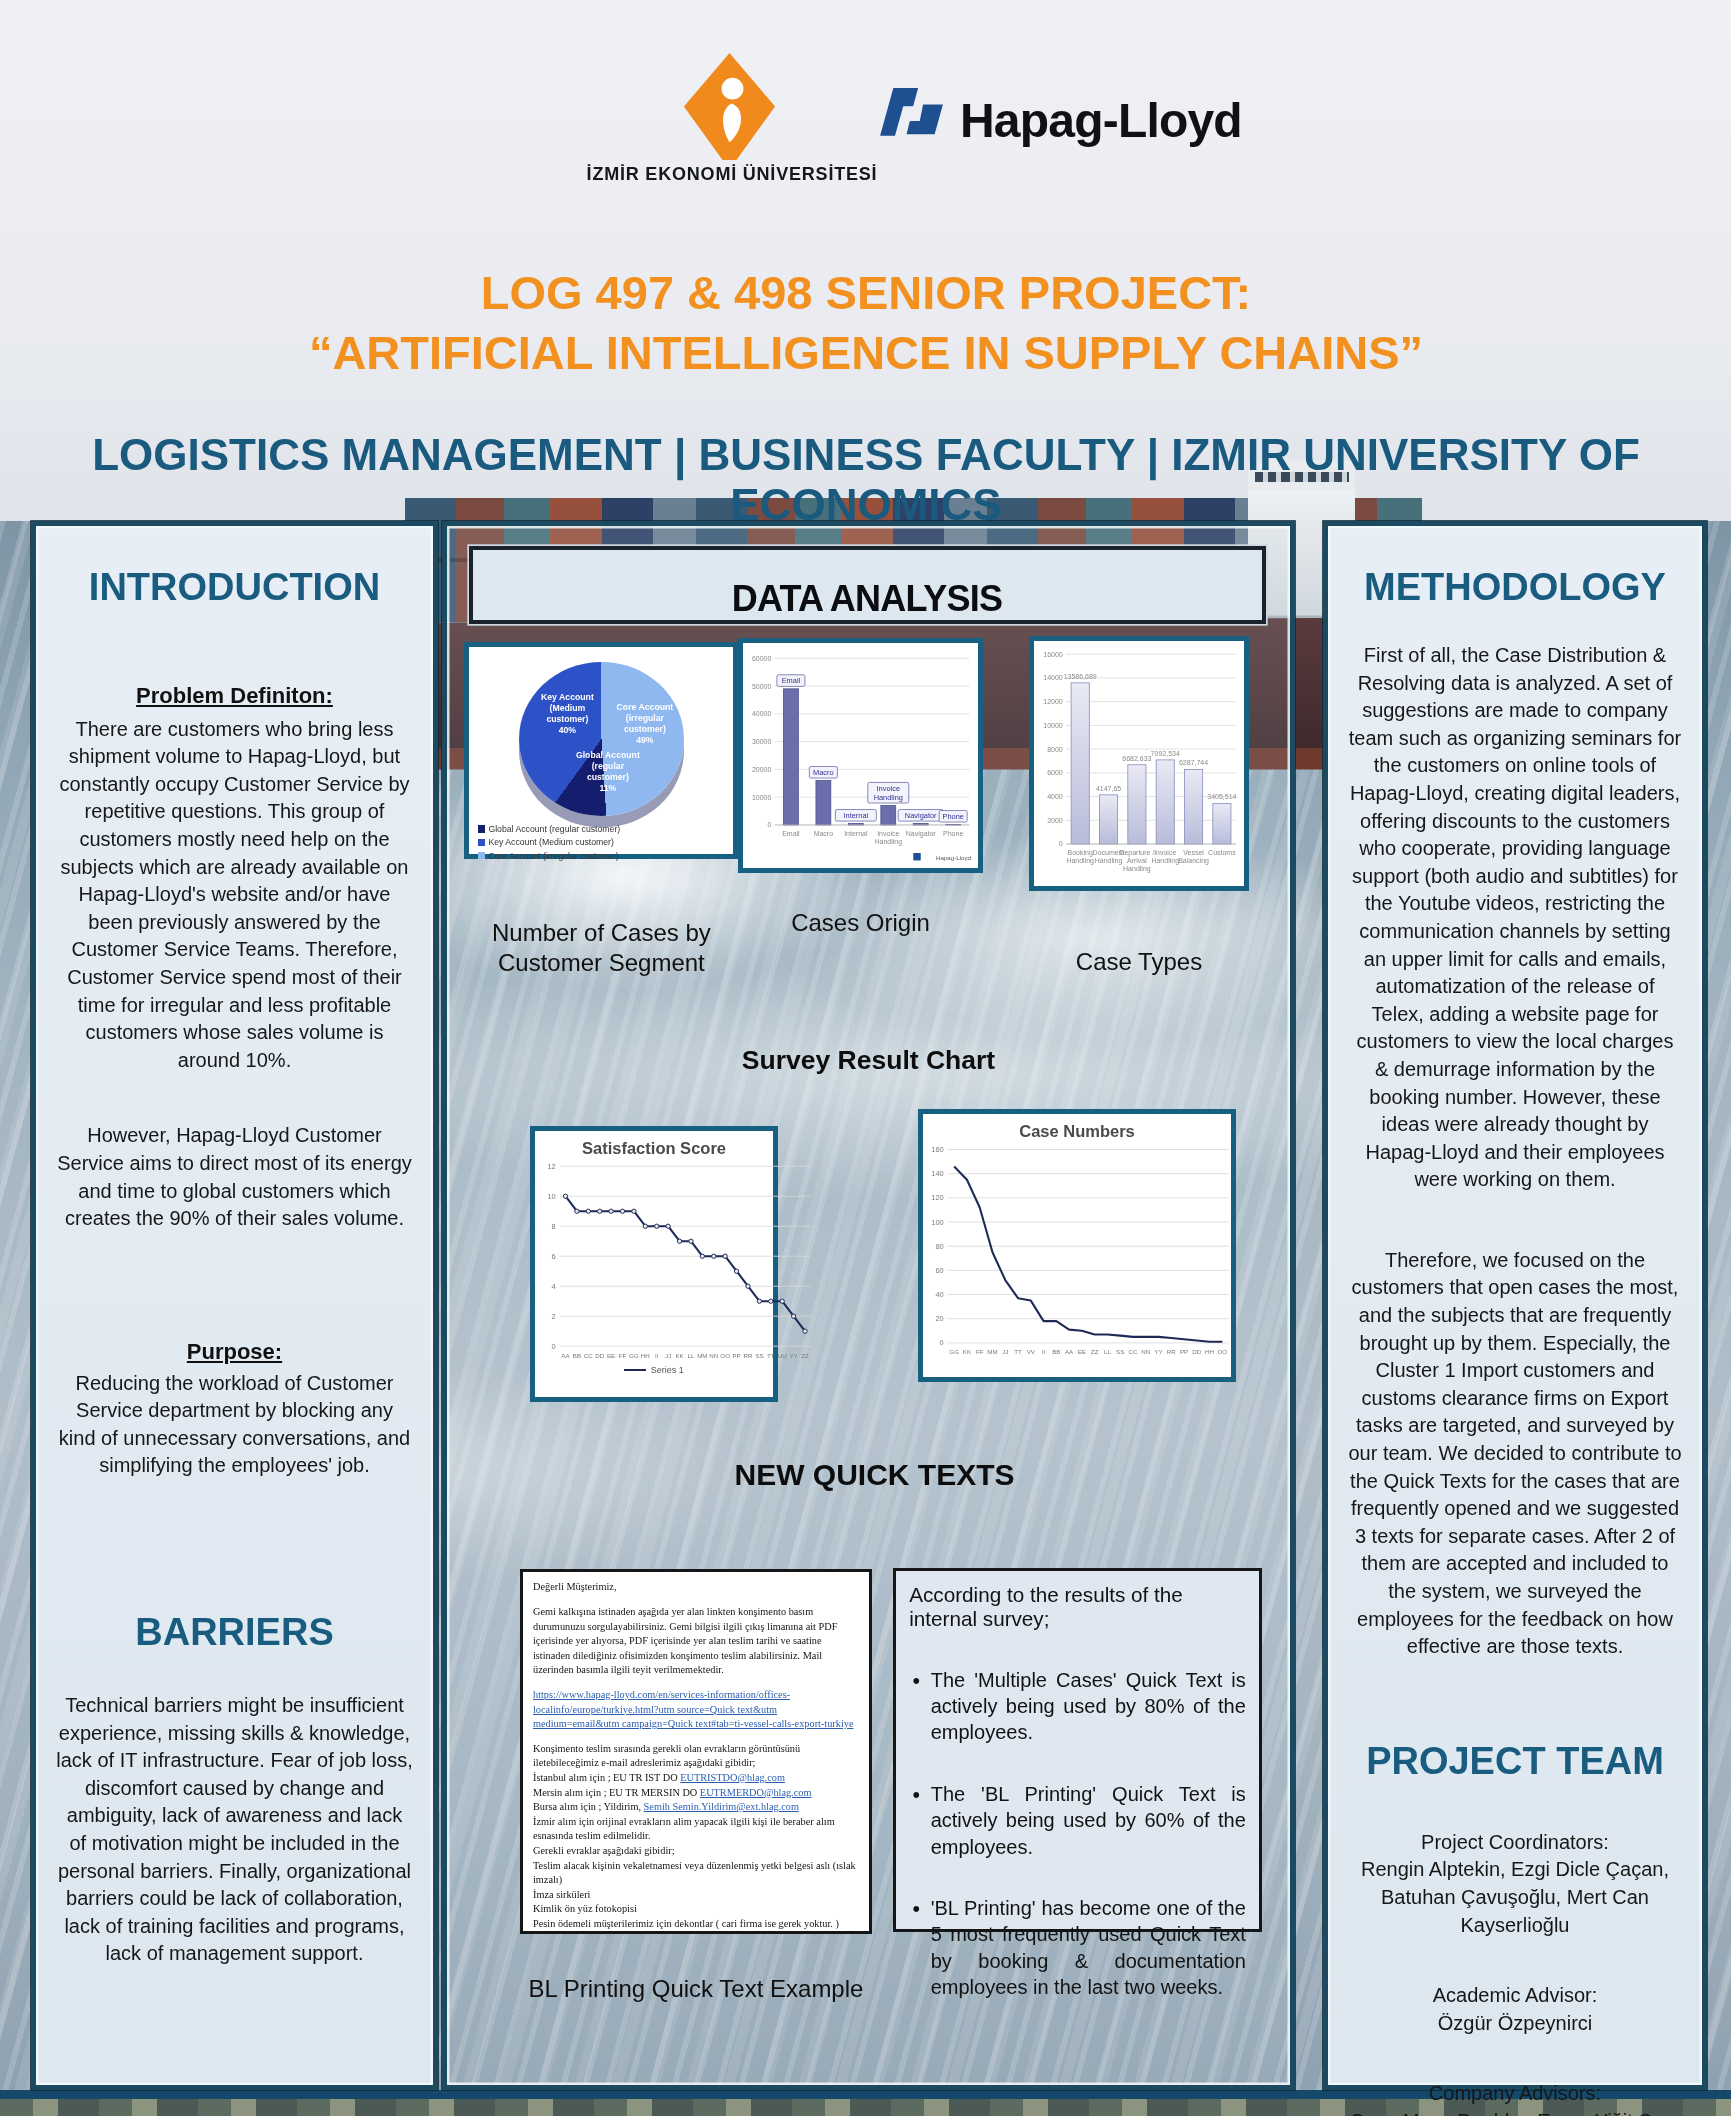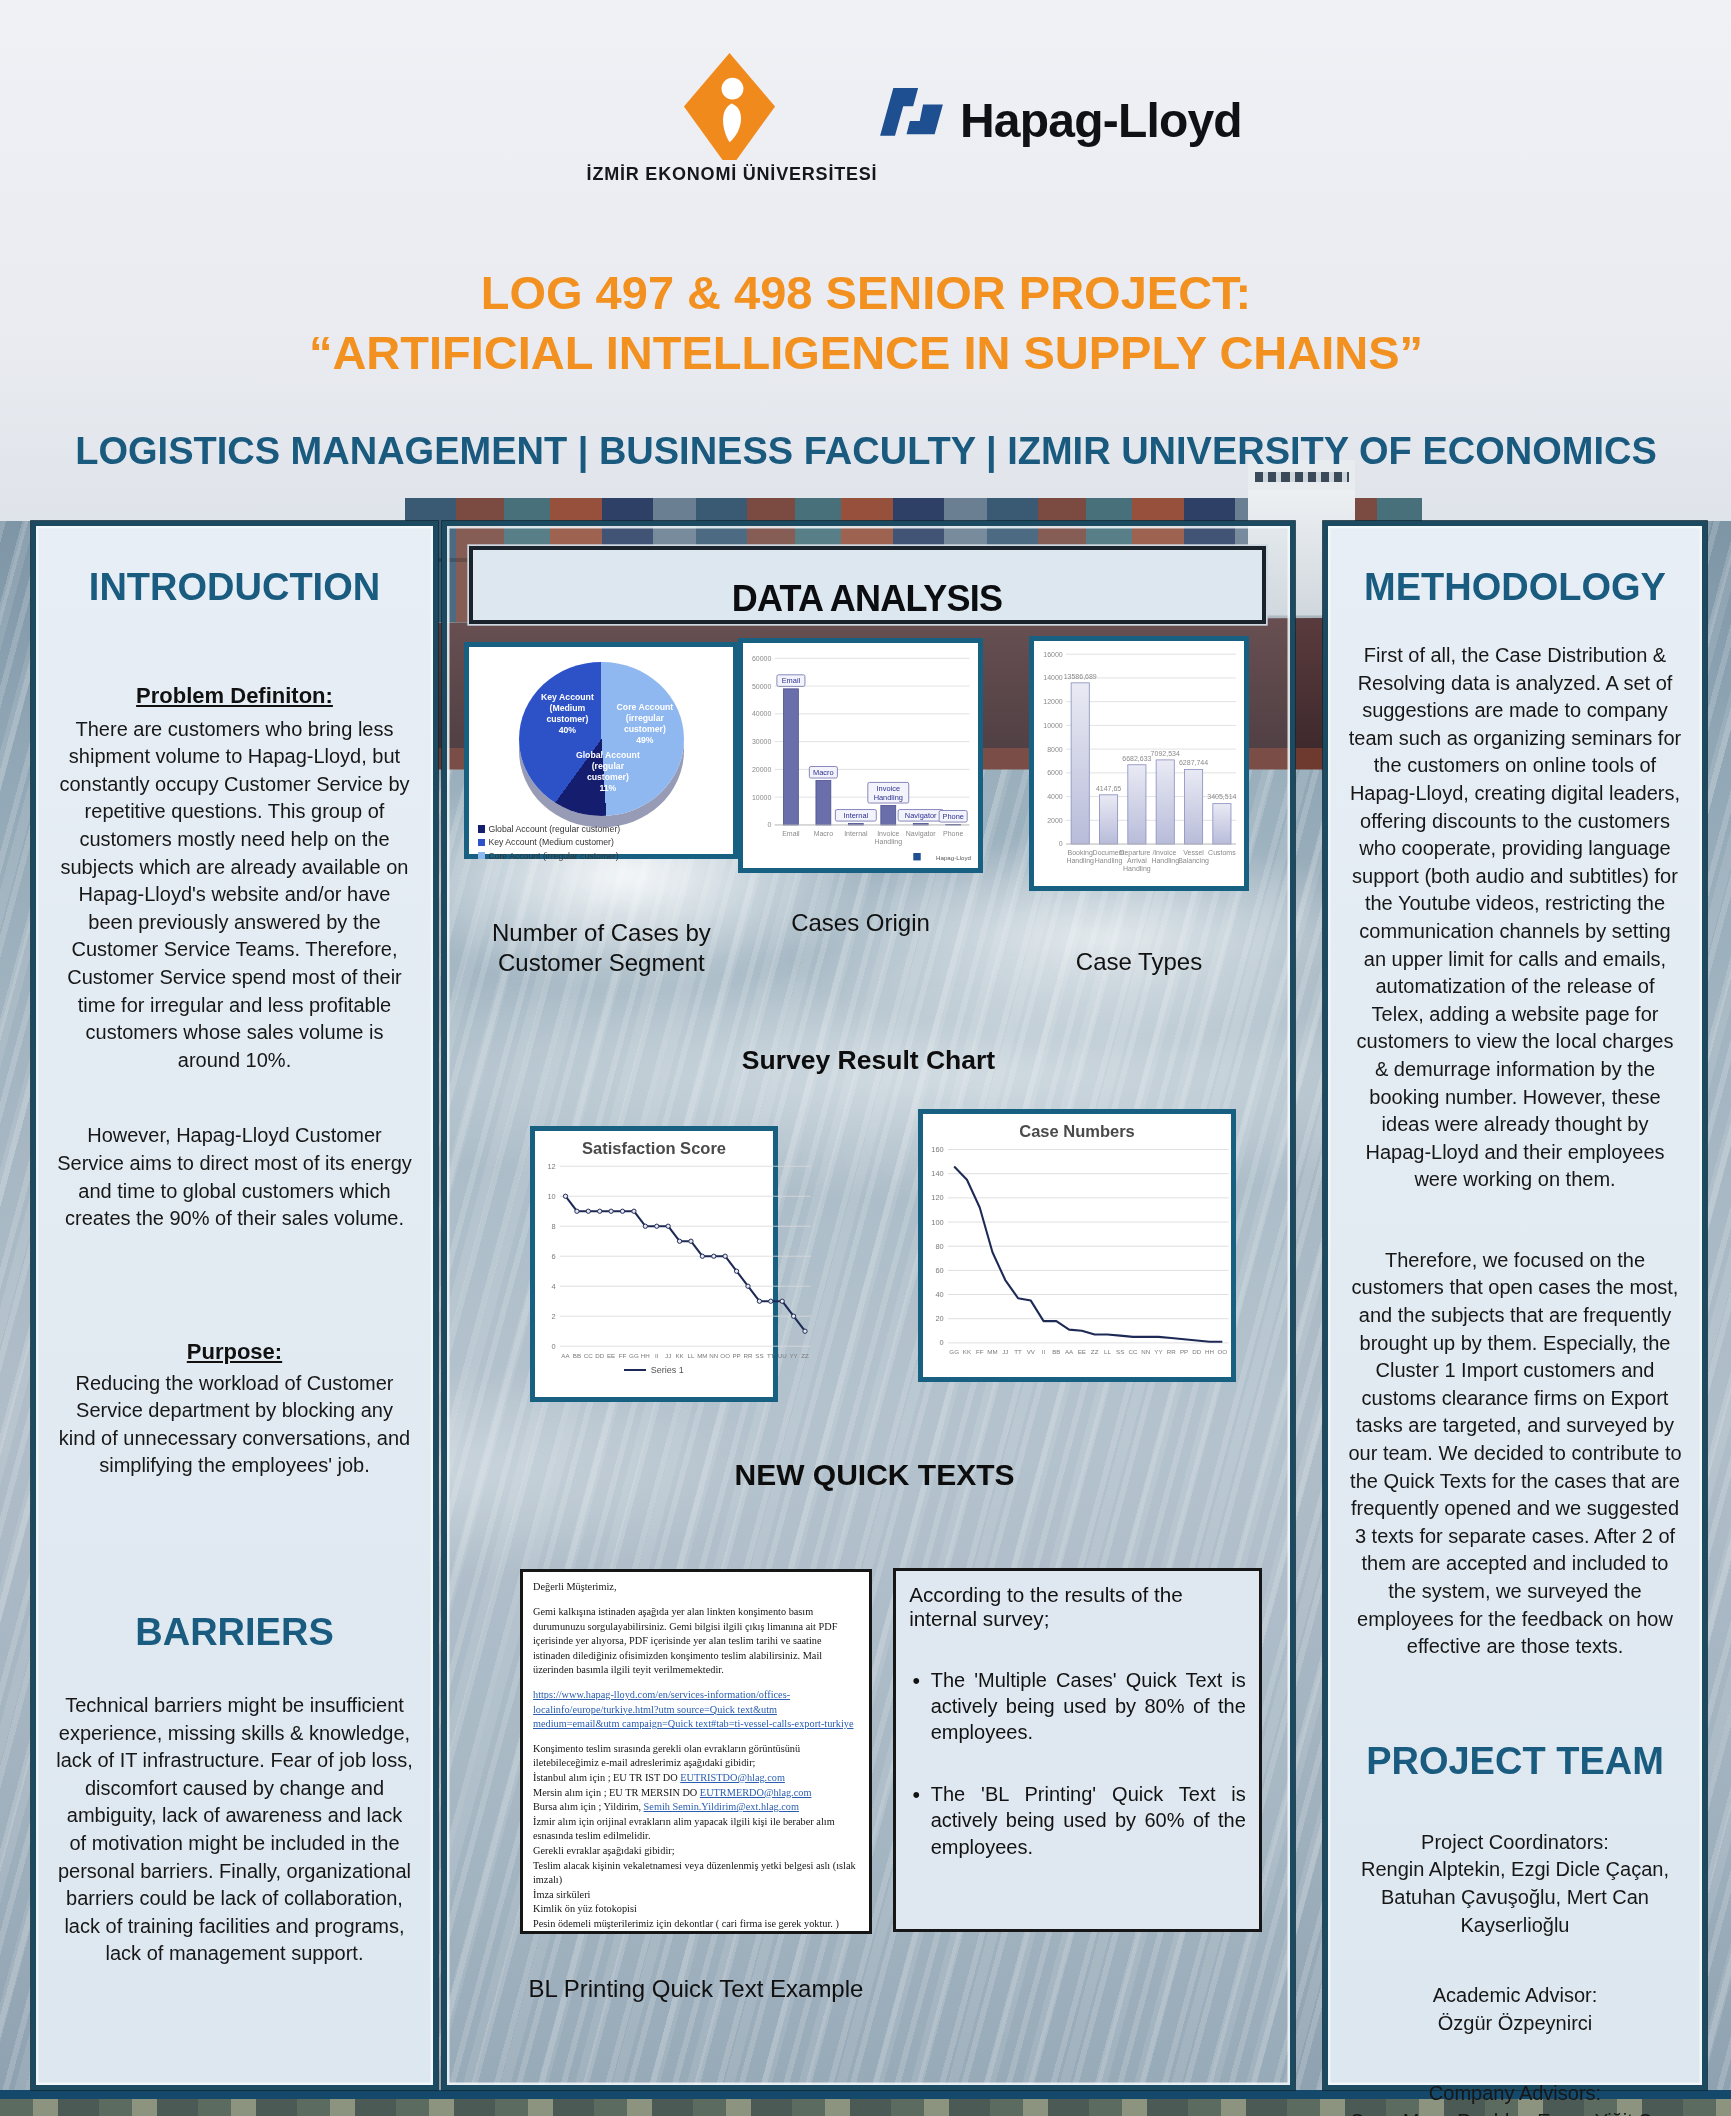--- a/index.html
+++ b/index.html
@@ -36,21 +36,21 @@
 
   
   .ieu-logo { position:absolute; left:679px; top:51px; width:101px; height:111px; }
   .ieu-word { position:absolute; left:546px; top:164px; width:372px; text-align:center;
     font-size:18px; font-weight:bold; letter-spacing:0.8px; color:#15171c; }
   .hl-logo { position:absolute; left:870px; top:83px; width:83px; height:76px; }
   .hl-word { position:absolute; left:960px; top:93px; font-size:48px; font-weight:bold; color:#101114; letter-spacing:-0.8px; }
   .title { position:absolute; left:0; top:263px; width:1732px; text-align:center;
     font-size:47px; font-weight:bold; color:#F29120; letter-spacing:0; line-height:1.28; }
   .subtitle { position:absolute; left:0; top:430px; width:1732px; text-align:center;
-    font-size:38px; font-weight:bold; color:#195a7e; }
+    font-size:44px; font-weight:bold; color:#195a7e; }
 
   
   .col { position:absolute; top:521px; height:1569px; border:5.8px solid #1b4a61;
          box-shadow:inset 0 0 0 2.5px rgba(245,249,252,.85), 0 0 0 0.8px #0e2a38; }
   .col-left  { left:31px;  width:407px; background:linear-gradient(180deg,#e7eef5,#dde7ef); }
   .col-mid   { left:442px; width:853px; background:rgba(215,228,238,.12); }
   .col-right { left:1323px; width:384px; background:linear-gradient(180deg,#e7eef5,#dde7ef); }
 
   .hcol { text-align:center; font-size:38px; font-weight:bold; color:#1a5c80; letter-spacing:0; }
   .para { text-align:center; font-size:20px; line-height:1.38; color:#171717; padding:0 20px; }
@@ -445,20 +445,21 @@
         <div class="qt-line"><span>İmza sirküleri</span></div>
         <div class="qt-line"><span>Kimlik ön yüz fotokopisi</span></div>
         <div class="qt-line"><span>Pesin ödemeli müşterilerimiz için dekontlar ( cari firma ise gerek yoktur. )</span></div>
       </div>
 
     <div class="sv-box">
       <div class="sv-intro">According to the results of the internal survey;</div>
       <ul class="sv-list" id="sv-list">
           <li>The 'Multiple Cases' Quick Text is actively being used by 80% of the employees.</li>
           <li>The 'BL Printing' Quick Text is actively being used by 60% of the employees.</li>
+          <li>'BL Printing' has become one of the 5 most frequently used Quick Text by booking &amp; documentation employees in the last two weeks.</li>
         </ul>
     </div>
 
     <div class="caption cap-bl">BL Printing Quick Text Example</div>
   </div>
 
   <div class="col col-right">
     <div class="hcol" style="margin-top:40px;">METHODOLOGY</div>
     <div class="para" style="margin-top:33px;">First of all, the Case Distribution &amp; Resolving data is analyzed. A set of suggestions are made to company team such as organizing seminars for the customers on online tools of Hapag-Lloyd, creating digital leaders, offering discounts to the customers who cooperate, providing language support (both audio and subtitles) for the Youtube videos, restricting the communication channels by setting an upper limit for calls and emails, automatization of the release of Telex, adding a website page for customers to view the local charges &amp; demurrage information by the booking number. However, these ideas were already thought by Hapag-Lloyd and their employees were working on them.</div>
     <div class="para" style="margin-top:53px;">Therefore, we focused on the customers that open cases the most, and the subjects that are frequently brought up by them. Especially, the Cluster 1 Import customers and customs clearance firms on Export tasks are targeted, and surveyed by our team. We decided to contribute to the Quick Texts for the cases that are frequently opened and we suggested 3 texts for separate cases. After 2 of them are accepted and included to the system, we surveyed the employees for the feedback on how effective are those texts.</div>

